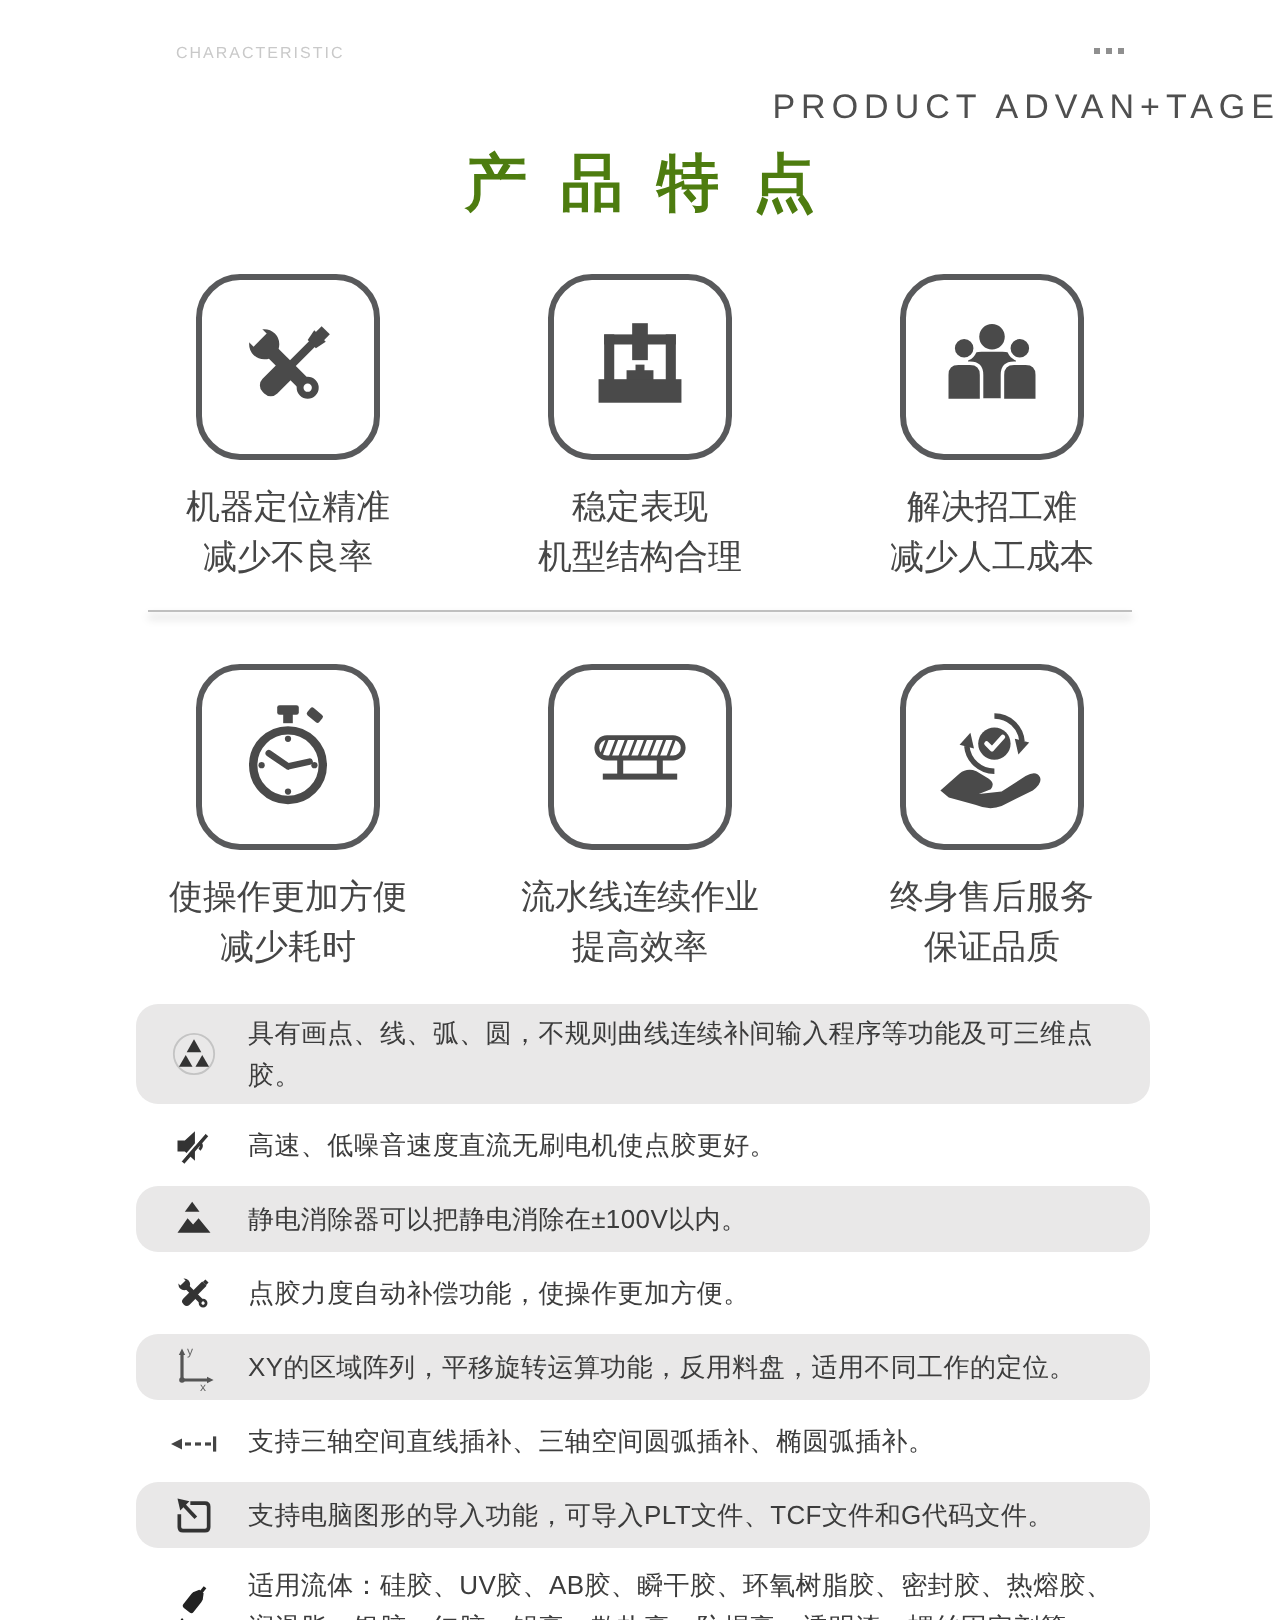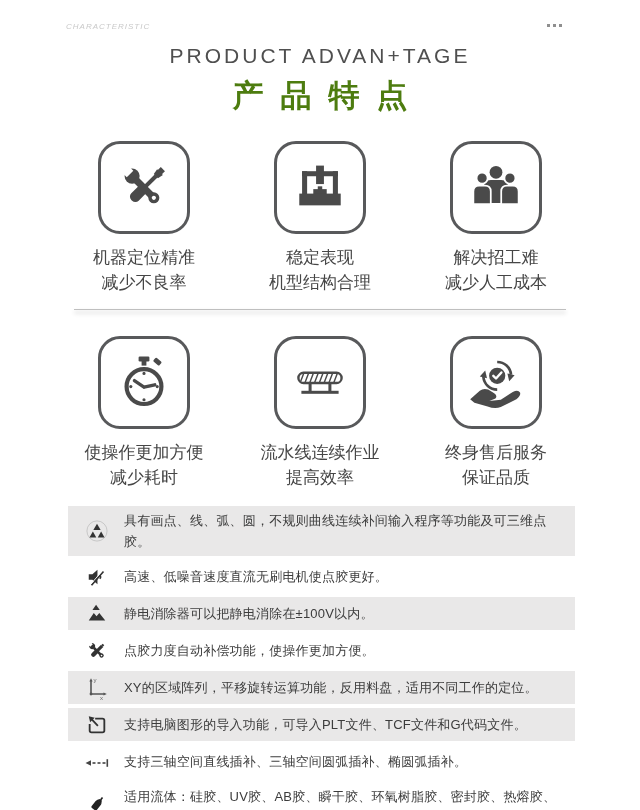--- a/index.html
+++ b/index.html
@@ -2,41 +2,41 @@
 <html><head>
 <meta charset="utf-8">
 <style>
   * { margin:0; padding:0; box-sizing:border-box; }
   html,body { background:#ffffff; }
   body { font-family:"Liberation Sans", sans-serif; }
   .page { position:relative; width:640px; height:810px; background:#fff; overflow:hidden; margin:0 auto; }
 
   
   .top-row { position:relative; height:34px; }
-  .watermark { position:absolute; left:66px; top:22px; font-size:8px; letter-spacing:1px; color:#c9c9c9;font-style:italic; }
+  .watermark { position:absolute; left:88px; top:22px; font-size:8px; letter-spacing:1px; color:#c9c9c9; }
   .dots { position:absolute; right:78px; top:24px; display:flex; gap:3px; }
   .dots i { display:block; width:3px; height:3px; background:#8f8f8f; }
 
   
-  .subtitle { margin-top:10px; text-align:center; font-size:21px; letter-spacing:3px; color:#4f4f4f; font-weight:400; }
+  .subtitle { margin-top:10px; text-align:right; font-size:17px; letter-spacing:3px; color:#4f4f4f; font-weight:400; }
   .title { margin-top:7px; text-align:center; font-size:31px; font-weight:700; color:#4d7c0f; letter-spacing:17px; text-indent:17px; }
 
   
   .grid-row { display:flex; justify-content:space-between; padding:0 58px; margin-top:24px; }
   .adv-cell { width:172px; display:flex; flex-direction:column; align-items:center; }
   .icon-box { width:92px; height:93px; border:3px solid #58595b; border-radius:22px; display:flex; align-items:center; justify-content:center; background:#fff; }
   .cap-line { font-size:17px; line-height:25px; color:#464646; font-weight:500; text-align:center; white-space:nowrap; }
   .cap-wrap { margin-top:11px; }
 
   .divider { width:492px; height:1px; background:#bfbfbf; margin:14px auto 0 auto; box-shadow:0 3px 4px rgba(0,0,0,0.28); }
   .grid-row.second { margin-top:26px; }
 
   
   .feat-list { margin:16px 65px 0 68px; }
-  .feat-row { display:flex; align-items:center; min-height:33px; margin-bottom:4px; padding:4px 6px 4px 0; }
+  .feat-row { display:flex; align-items:center; min-height:33px; margin-bottom:4px; padding:4px 6px 4px 0;border-radius:11px; }
   .feat-row.alt { background:#e9e8e8; }
   .feat-icon { width:28px; margin-left:15px; margin-right:13px; display:flex; align-items:center; justify-content:center; flex:0 0 28px; }
   .feat-text { font-size:13px; line-height:21px; color:#3c3c3c; letter-spacing:0.2px; }
 
   svg { display:block; }
 </style>
 </head>
 <body>
 
 <div class="page">
@@ -248,44 +248,44 @@
           <polygon points="4.4,5.5 7.6,5.5 6,2.2"></polygon>
           <polygon points="18.5,16.4 18.5,19.6 21.8,18"></polygon>
           <circle cx="6" cy="18" r="1.4"></circle>
           <text x="8.5" y="5.5" font-size="6" fill="#666" font-family="Liberation Sans, sans-serif">y</text>
           <text x="15" y="23.5" font-size="6" fill="#666" font-family="Liberation Sans, sans-serif">x</text>
         </svg>
       </span>
       <span class="feat-text">XY的区域阵列，平移旋转运算功能，反用料盘，适用不同工作的定位。</span>
     </div>
 
-    <div class="feat-row alt">
-      <span class="feat-icon">
-        <svg width="22" height="22" viewBox="0 0 24 24" fill="#333">
-          <path d="M10,5 H18 Q20,5 20,7 V18 Q20,20 18,20 H6 Q4,20 4,18 V11" stroke="#333" stroke-width="2" fill="none"></path>
-          <path d="M13,13 L5,4.5" stroke="#333" stroke-width="2" fill="none"></path>
-          <polygon points="3,2.5 9.5,4 4.5,9"></polygon>
-        </svg>
-      </span>
-      <span class="feat-text">支持电脑图形的导入功能，可导入PLT文件、TCF文件和G代码文件。</span>
-    </div>
-
     <div class="feat-row">
       <span class="feat-icon">
         <svg width="26" height="22" viewBox="0 0 26 22" fill="#444">
           <polygon points="1.5,12 7,9.2 7,14.8"></polygon>
           <rect x="8.5" y="11.2" width="3" height="1.6"></rect>
           <rect x="13.5" y="11.2" width="3" height="1.6"></rect>
           <rect x="18.5" y="11.2" width="3" height="1.6"></rect>
           <rect x="22.5" y="8.2" width="1.6" height="7.6"></rect>
         </svg>
       </span>
       <span class="feat-text">支持三轴空间直线插补、三轴空间圆弧插补、椭圆弧插补。</span>
     </div>
 
+    <div class="feat-row alt">
+      <span class="feat-icon">
+        <svg width="22" height="22" viewBox="0 0 24 24" fill="#333">
+          <path d="M10,5 H18 Q20,5 20,7 V18 Q20,20 18,20 H6 Q4,20 4,18 V11" stroke="#333" stroke-width="2" fill="none"></path>
+          <path d="M13,13 L5,4.5" stroke="#333" stroke-width="2" fill="none"></path>
+          <polygon points="3,2.5 9.5,4 4.5,9"></polygon>
+        </svg>
+      </span>
+      <span class="feat-text">支持电脑图形的导入功能，可导入PLT文件、TCF文件和G代码文件。</span>
+    </div>
+
     <div class="feat-row">
       <span class="feat-icon">
         <svg width="22" height="24" viewBox="0 0 24 26" fill="#222">
           <g transform="rotate(38 13 9)">
             <rect x="9.5" y="7" width="7" height="10" rx="1.5"></rect>
             <polygon points="9.5,7.5 16.5,7.5 14.5,4 11.5,4"></polygon>
             <rect x="12.2" y="1" width="1.8" height="3.4"></rect>
           </g>
           <path d="M5.5,19.5 C7.5,22 7.8,23.6 5.5,24.6 C3.2,23.6 3.5,22 5.5,19.5 Z"></path>
         </svg>

